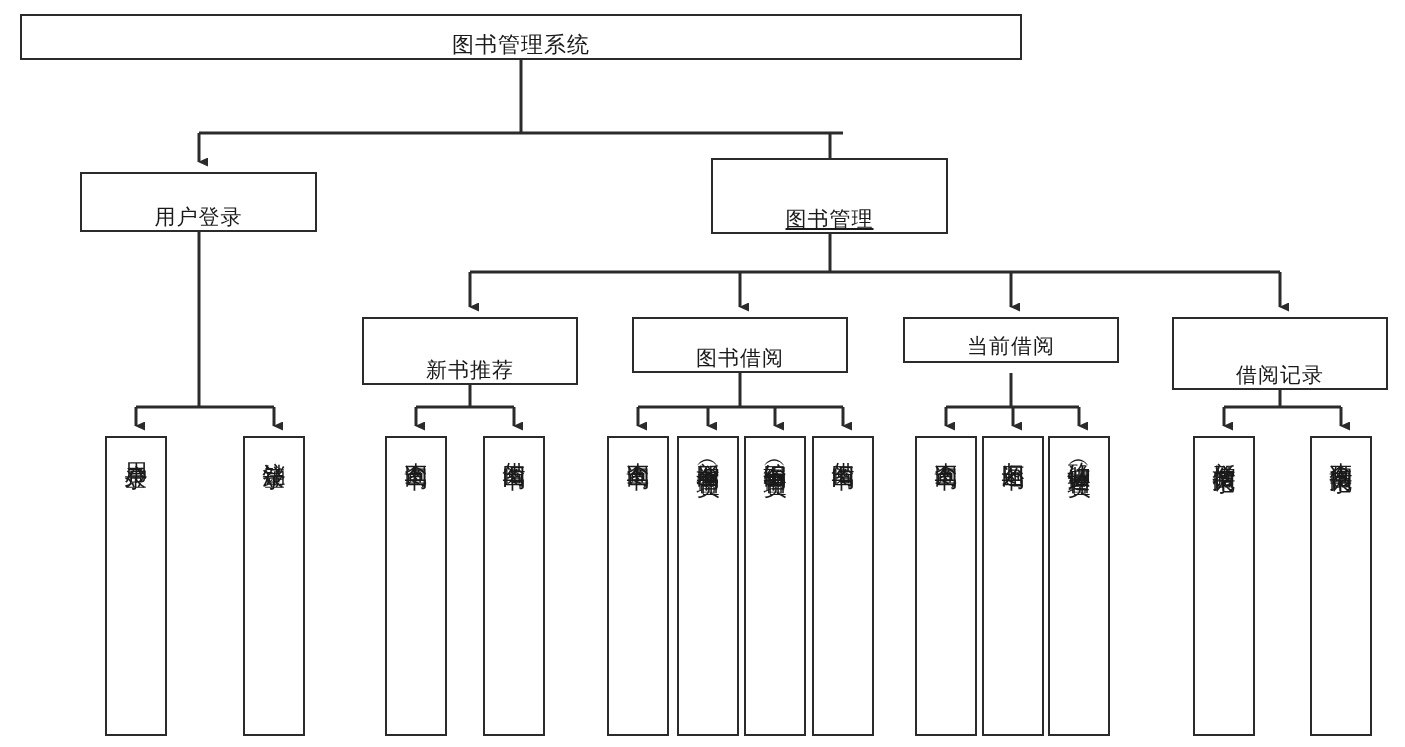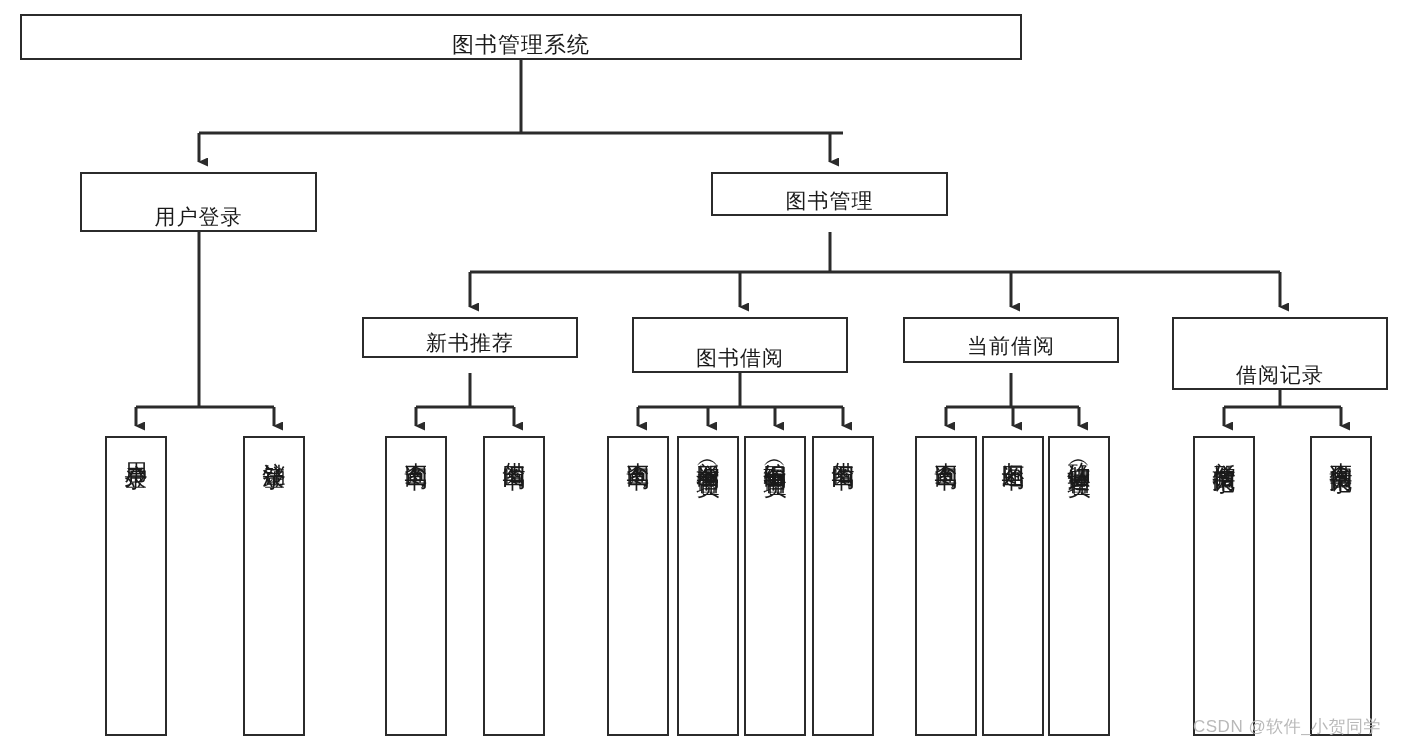--- a/index.html
+++ b/index.html
@@ -141,25 +141,25 @@
     </g>
   </svg>
 
   <div class="node horiz root" style="left:20px; top:14px; width:1002px; height:46px;">
     <span class="node-label">图书管理系统</span>
   </div>
 
   <div class="node horiz" style="left:80px; top:172px; width:237px; height:60px;">
     <span class="node-label">用户登录</span>
   </div>
-  <div class="node horiz" style="left:711px; top:172px; width:237px; height:44px;">
+  <div class="node horiz" style="left:711px; top:158px; width:237px; height:76px;text-decoration:underline;">
     <span class="node-label">图书管理</span>
   </div>
 
-  <div class="node horiz" style="left:362px; top:317px; width:216px; height:41px;">
+  <div class="node horiz" style="left:362px; top:317px; width:216px; height:68px;">
     <span class="node-label">新书推荐</span>
   </div>
   <div class="node horiz" style="left:632px; top:317px; width:216px; height:56px;">
     <span class="node-label">图书借阅</span>
   </div>
   <div class="node horiz" style="left:903px; top:317px; width:216px; height:46px;font-family:Liberation Mono, monospace;">
     <span class="node-label">当前借阅</span>
   </div>
   <div class="node horiz" style="left:1172px; top:317px; width:216px; height:73px;">
     <span class="node-label">借阅记录</span>
@@ -198,15 +198,14 @@
   <div class="node vert" style="left:1048px; top:436px; width:62px; height:300px;">
     <span class="node-label">确认归还（管理员）</span>
   </div>
   <div class="node vert" style="left:1193px; top:436px; width:62px; height:300px;">
     <span class="node-label">新增借阅记录</span>
   </div>
   <div class="node vert" style="left:1310px; top:436px; width:62px; height:300px;">
     <span class="node-label">查询借阅记录</span>
   </div>
 
-  <div class="watermark" style="left:1193px; top:715px;">CSDN @软件_小贺同学</div>
 
 </div>
 
 </body></html>

